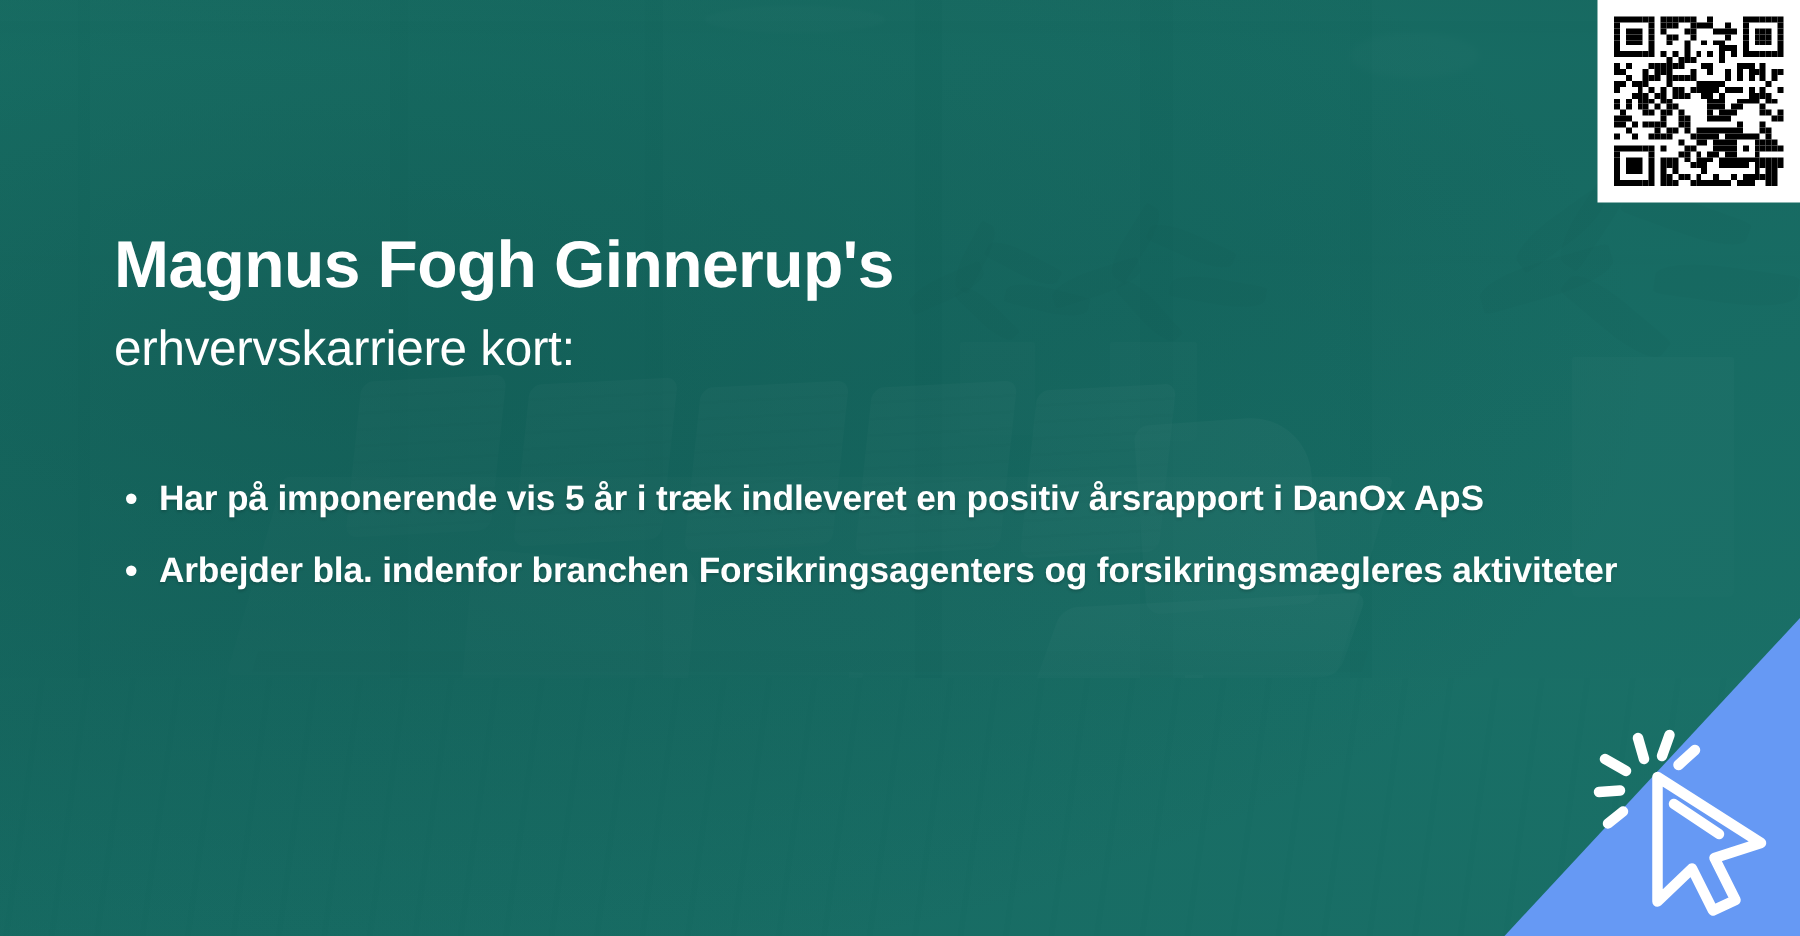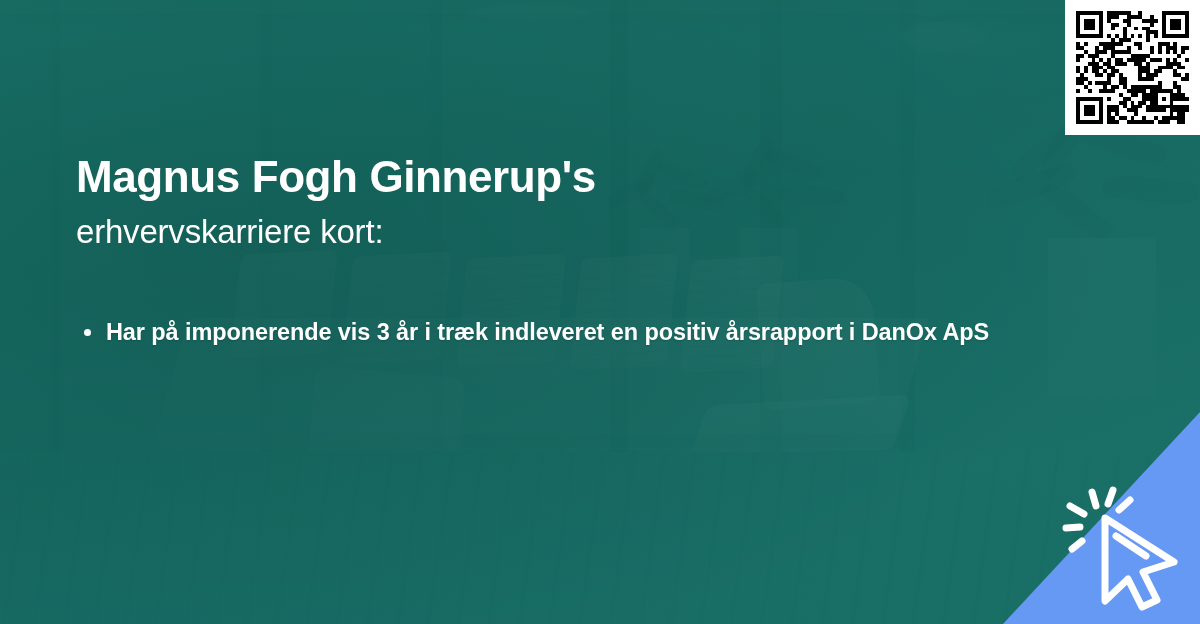--- a/index.html
+++ b/index.html
@@ -1180,21 +1180,22 @@
         <i></i>
         <i style="background: transparent;"></i>
       </div>
   </div>
 
 
   <div id="title">Magnus Fogh Ginnerup's</div>
   <div id="subtitle">erhvervskarriere kort:</div>
 
   <ul id="bullets">
-    <li>Har på imponerende vis 3 år i træk indleveret en positiv årsrapport i DanOx ApS</li>
+    <li>Har på imponerende vis 5 år i træk indleveret en positiv årsrapport i DanOx ApS</li>
+    <li>Arbejder bla. indenfor branchen Forsikringsagenters og forsikringsmægleres aktiviteter</li>
   </ul>
 
   <svg id="corner" viewBox="0 0 1200 624">
     <polygon id="corner-tri" points="1200,412 1200,624 1003,624"></polygon>
     <g id="cursor-icon">
       <path d="M1105 518 L1174 562 L1143 572 L1157 600 L1142 607 L1128 579 L1105 601 Z"></path>
       <path d="M1116 536 L1146 556"></path>
       <path d="M1096 506 L1092 492"></path>
       <path d="M1084 514 L1070 506"></path>
       <path d="M1080 527 L1066 528"></path>

